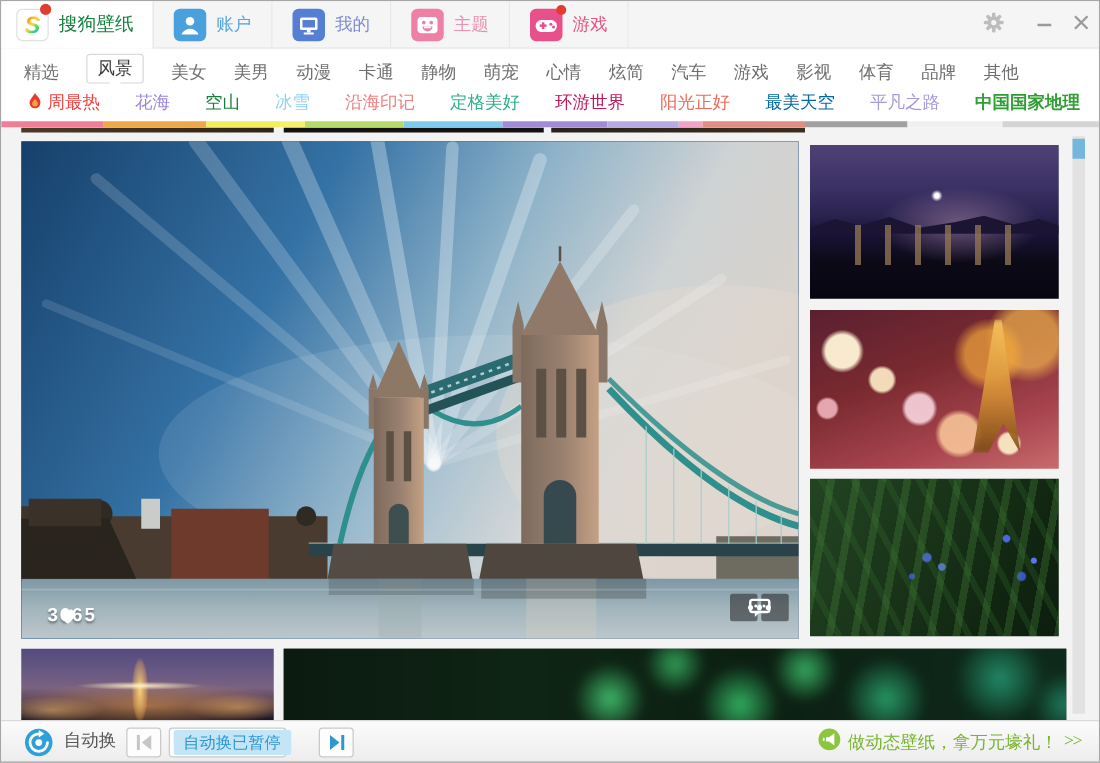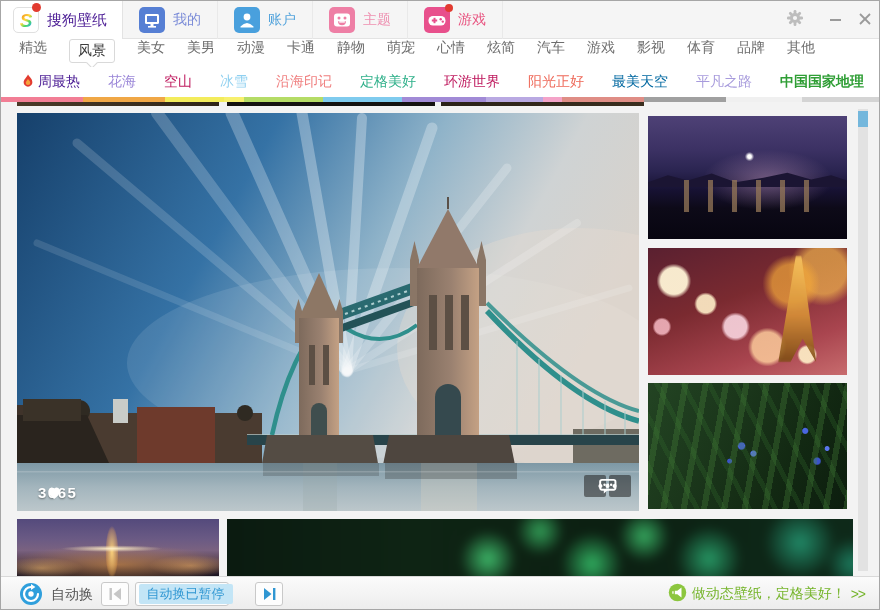--- a/index.html
+++ b/index.html
@@ -16,21 +16,21 @@
     background:#fff; border-right:1px solid #e3e3e3; }
   .logo-box { position:absolute; left:12px; top:6px; width:26px; height:26px;
     background:#fff; border:1px solid #e0e0e0; border-radius:5px;
     display:flex; align-items:center; justify-content:center; }
   .logo-letter { font-size:19px; font-weight:bold; font-style:italic;
     background:linear-gradient(135deg,#e84a4a 0%,#f5a623 25%,#ffd93d 45%,#4cd964 65%,#32ade6 85%,#af52de 100%);
     -webkit-background-clip:text; background-clip:text; color:transparent; line-height:1; }
   .logo-dot { position:absolute; left:31px; top:2px; width:9px; height:9px;
     background:#e23b30; border-radius:50%; }
   .logo-label { position:absolute; left:46px; top:0; height:38px; line-height:38px;
-    font-size:15px; color:#4c1d95; }
+    font-size:15px; color:#15803d; }
   .top-tabs { position:absolute; left:122px; top:0; height:38px; display:flex; }
   .top-tab { width:95px; height:38px; display:flex; align-items:center; justify-content:center;
     gap:8px; border-right:1px solid #e9e9e9; cursor:default; position:relative; }
   .tab-icon { width:26px; height:26px; border-radius:5px; position:relative;
     display:flex; align-items:center; justify-content:center; }
   .ib0{background:#567fd4}.ib1{background:#49a0dd}.ib2{background:#ee7fa5}.ib3{background:#9d7fd6}.ib4{background:#e8508c}
   .tab-label { font-size:14px; }
   .tt0{color:#7b8cd8}.tt1{color:#54a4dc}.tt2{color:#ee8fb0}.tt3{color:#9d85d8}.tt4{color:#e8527f}
   .tab-badge { position:absolute; right:-3px; top:-3px; width:8px; height:8px;
     background:#e23b30; border-radius:50%; }
@@ -39,32 +39,32 @@
     font-size:12px; padding:0 6px; color:#666; outline:none; }
   .search-input::placeholder { color:#b0b0b0; }
   .search-btn { width:22px; height:21px; border:none;
     background:linear-gradient(135deg,#8cc63e 62%,#76ab31 62%); cursor:pointer;
     display:flex; align-items:center; justify-content:center; }
   .winctl { position:absolute; top:0; height:38px; display:flex; align-items:center; justify-content:center; width:26px; cursor:pointer; }
   .ctl-settings{left:781px;} .ctl-min{left:821px;} .ctl-close{left:851px;}
   .min-dash { width:11px; height:2px; background:#9a9a9a; }
   
   .catnav { position:absolute; left:0; top:38px; width:880px; height:28px; background:#fff;
-    display:flex; align-items:flex-start; padding-left:18px; gap:22px; }
+    display:flex; align-items:flex-end; padding-left:18px; gap:22px; }
   .cat { font-size:14px; color:#6e6e6e; cursor:pointer; white-space:nowrap; }
   .cat.active { position:relative; color:#3c3c3c; background:#fff;
     border:1px solid #d9d9d9; border-radius:3px; padding:2px 8px; }
   .cat.active::after { content:""; position:absolute; left:50%; bottom:-5px; margin-left:-4px;
     width:7px; height:7px; background:#fff; border-right:1px solid #d9d9d9;
     border-bottom:1px solid #d9d9d9; transform:rotate(45deg); }
   
   .subnav { position:absolute; left:0; top:66px; width:880px; height:30px; background:#fff;
     display:flex; align-items:center; padding-left:20px; gap:28px; }
   .sub { font-size:14px; cursor:pointer; white-space:nowrap; display:flex; align-items:center; gap:3px; }
-  .sn0{color:#4c1d95}.sn1{color:#9b87d8}.sn2{color:#be185d}.sn3{color:#8fd0f0}.sn4{color:#f08080}
+  .sn0{color:#ef4444}.sn1{color:#9b87d8}.sn2{color:#15803d}.sn3{color:#8fd0f0}.sn4{color:#f08080}
   .sn5{color:#2fb08a}.sn6{color:#be185d}.sn7{color:#ee6a5a}.sn8{color:#0369a1}.sn9{color:#a79bdc}
   .sn10{color:#2f9e35;font-weight:bold}
   
   .rainbow { position:absolute; left:0; top:96px; width:880px; height:5px; display:flex; }
   .rainbow span { height:100%; display:block; }
   
   .content { position:absolute; left:0; top:101px; width:880px; height:474px;
     background:#f3f3f3; overflow:hidden; }
   .card { position:absolute; overflow:hidden; cursor:pointer; }
   .sliver { position:absolute; top:0; height:4px; }
@@ -134,21 +134,21 @@
       radial-gradient(circle 46px at 76% 64%, rgba(45,180,120,.8), transparent 72%),
       radial-gradient(circle 50px at 90% 44%, rgba(40,170,130,.75), transparent 72%),
       radial-gradient(circle 36px at 98% 70%, rgba(35,160,125,.7), transparent 72%),
       linear-gradient(90deg,#0b1a10 0%,#0e2414 30%,#0c2012 60%,#0e2a1a 100%); }
   .scroll-track { position:absolute; left:857px; top:7px; width:10px; height:462px;
     background:#e2e2e2; cursor:pointer; }
   .scroll-thumb { position:absolute; left:0; top:2px; width:10px; height:16px;
     background:#74b7dc; cursor:pointer; }
   
   .footer { position:absolute; left:0; top:575px; width:880px; height:35px;
-    background:linear-gradient(180deg,#fbfbfb,#ececec); border-top:1px solid #d9d9d9; }
+    background:linear-gradient(180deg,#fbfbfb,#ececec); border-top:1px solid #d9d9d9;font-family:Liberation Serif, serif; }
   .auto-icon { position:absolute; left:18px; top:5px; width:24px; height:24px; cursor:pointer; }
   .auto-label { position:absolute; left:50px; top:0; height:34px; line-height:34px;
     font-size:14px; color:#555; }
   .fbtn { position:absolute; top:5px; height:24px; background:#fdfdfd;
     border:1px solid #c9c9c9; border-radius:3px; display:flex; align-items:center;
     justify-content:center; cursor:pointer; }
   .btn-prev { left:100px; width:28px; }
   .btn-play { left:134px; width:94px; gap:7px; padding:0 7px; }
   .btn-next { left:254px; width:28px; }
   .pause-pill { background:#c3e5f6; color:#2f96d2; font-size:13px; border-radius:2px;
@@ -166,38 +166,38 @@
   <div class="topbar">
     <div class="logo-tab">
       <div class="logo-box">
         <span class="logo-letter">S</span>
       </div>
       <span class="logo-dot"></span>
       <span class="logo-label">搜狗壁纸</span>
     </div>
     <div class="top-tabs">
       <div class="top-tab">
+        <span class="tab-icon ib1">
+          <svg width="26" height="26" viewBox="0 0 26 26">
+              <circle cx="13" cy="10" r="3.4" fill="#fff"></circle>
+              <path d="M6.5 19.5 q6.5 -7 13 0 v1 h-13 z" fill="#fff"></path>
+            </svg>
+        </span>
+        <span class="tab-label tt1">账户</span>
+      </div>
+      <div class="top-tab">
         <span class="tab-icon ib0">
           <svg width="26" height="26" viewBox="0 0 26 26">
               <rect x="6" y="7" width="14" height="10" rx="1.5" fill="#fff"></rect>
               <rect x="8" y="9" width="10" height="6" fill="#567fd4"></rect>
               <rect x="11.5" y="17" width="3" height="2" fill="#fff"></rect>
               <rect x="9" y="19" width="8" height="1.6" fill="#fff"></rect>
             </svg>
         </span>
         <span class="tab-label tt0">我的</span>
-      </div>
-      <div class="top-tab">
-        <span class="tab-icon ib1">
-          <svg width="26" height="26" viewBox="0 0 26 26">
-              <circle cx="13" cy="10" r="3.4" fill="#fff"></circle>
-              <path d="M6.5 19.5 q6.5 -7 13 0 v1 h-13 z" fill="#fff"></path>
-            </svg>
-        </span>
-        <span class="tab-label tt1">账户</span>
       </div>
       <div class="top-tab">
         <span class="tab-icon ib2">
           <svg width="26" height="26" viewBox="0 0 26 26">
               <rect x="5" y="6.5" width="16" height="13" rx="3" fill="#fff"></rect>
               <circle cx="10" cy="11" r="1.5" fill="#ee7fa5"></circle>
               <circle cx="16" cy="11" r="1.5" fill="#ee7fa5"></circle>
               <path d="M9 14.2 h8 a4 4 0 0 1 -8 0 z" fill="#ee7fa5"></path>
               <rect x="10.2" y="14.2" width="5.6" height="1.4" fill="#fff"></rect>
             </svg>
@@ -488,18 +488,18 @@
         </svg>
     </div>
     <div class="promo">
       <span>
         <svg width="19" height="19" viewBox="0 0 20 20">
             <circle cx="10" cy="10" r="9.2" fill="#8cc63e"></circle>
             <path d="M14.2 4.8 v10.4 l-4.4 -3.4 h-2.6 v-3.6 h2.6 z" fill="#fff"></path>
             <path d="M5.2 8.6 v2.8" stroke="#fff" stroke-width="1.4"></path>
           </svg>
       </span>
-      <span class="promo-text">做动态壁纸，定格美好！</span>
+      <span class="promo-text">做动态壁纸，拿万元壕礼！</span>
       <span class="promo-arrows">&gt;&gt;</span>
     </div>
   </div>
 
 </div>
 
 </body></html>

